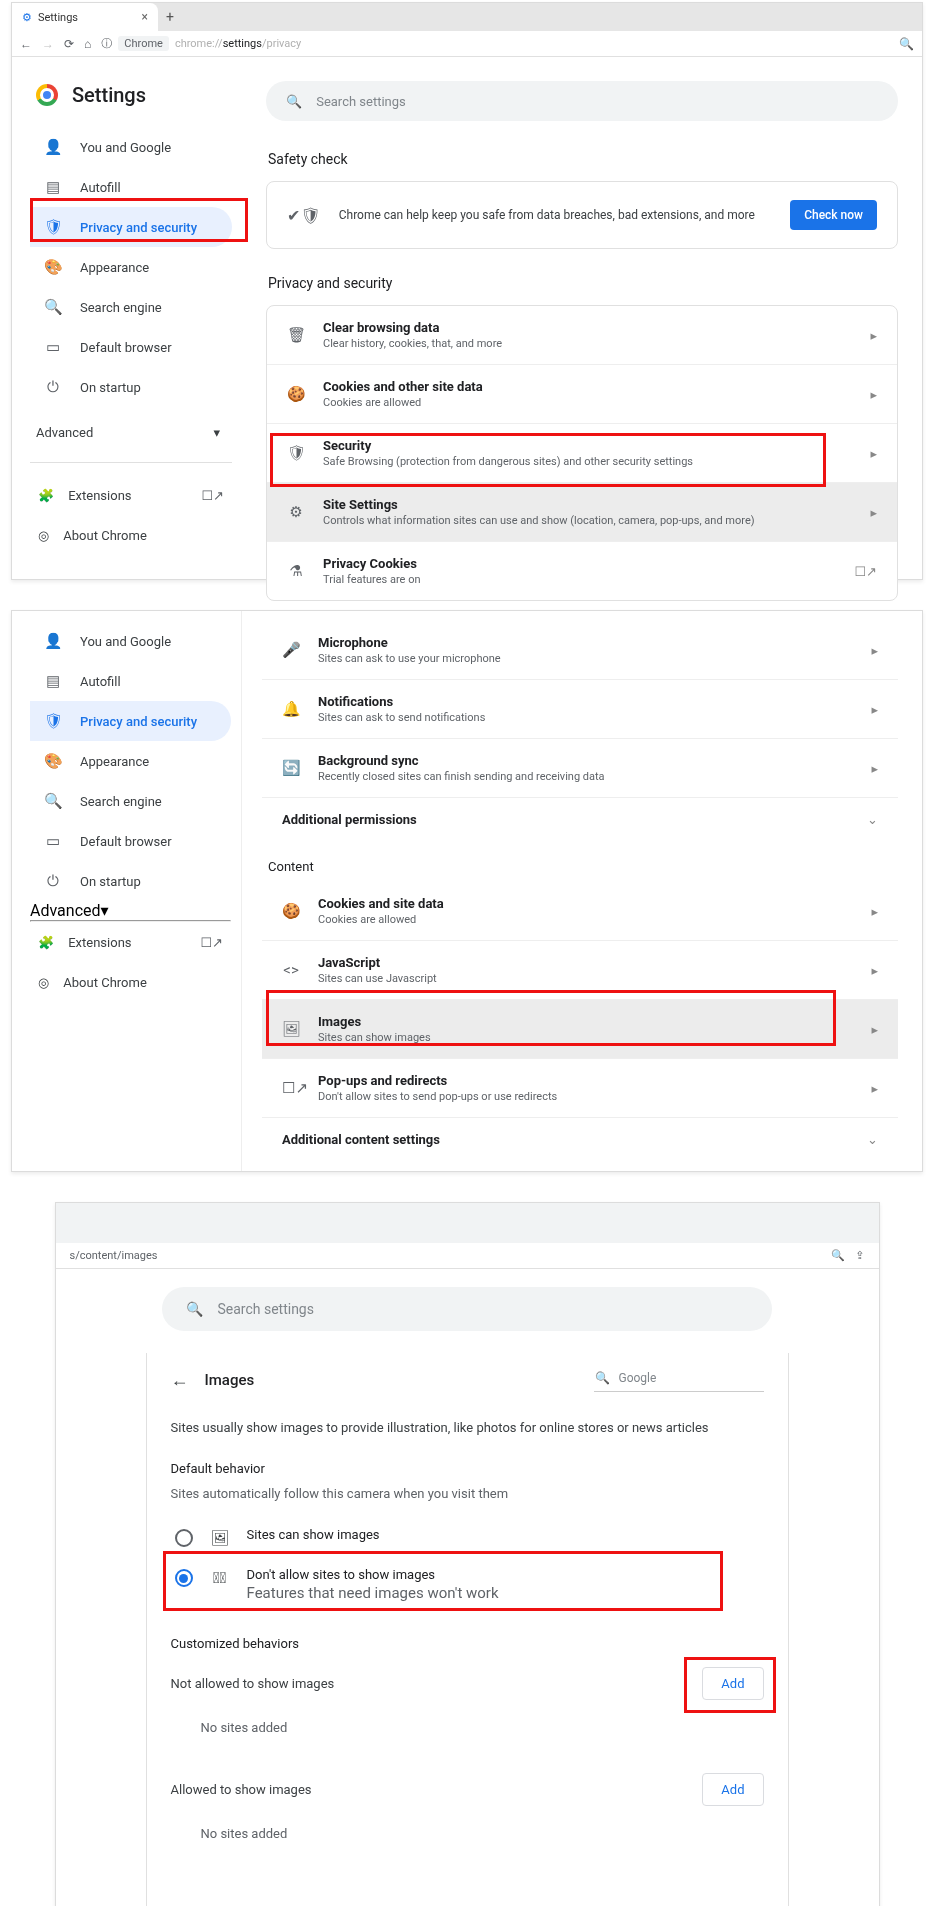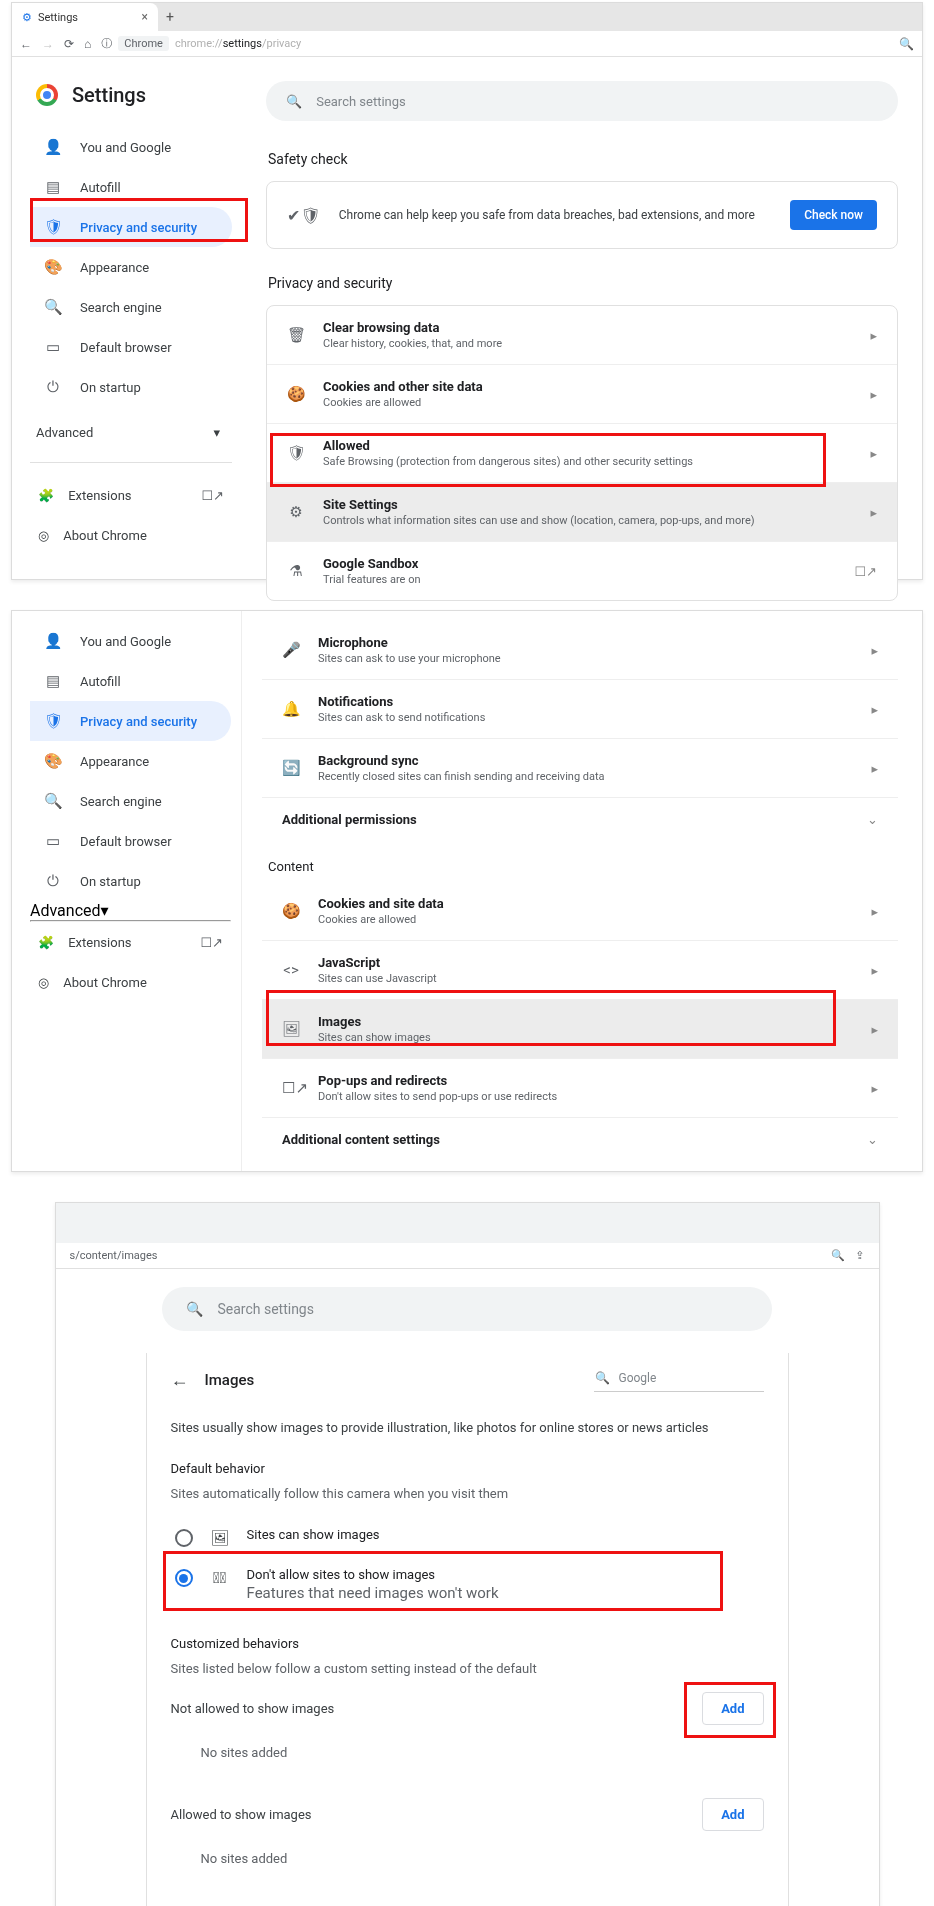--- a/index.html
+++ b/index.html
@@ -71,21 +71,21 @@
 .p3 .hint{font-size:13px;color:#5f6368;margin-bottom:16px;}
 .opt{display:flex;align-items:flex-start;gap:18px;padding:10px 4px;}
 .opt .radio{width:18px;height:18px;border:2px solid #5f6368;border-radius:50%;margin-top:2px;flex-shrink:0;}
 .opt .radio.on{border-color:#1a73e8;display:flex;align-items:center;justify-content:center;}
 .opt .radio.on::after{content:"";width:9px;height:9px;background:#1a73e8;border-radius:50%;}
 .opt .oic{width:18px;text-align:center;color:#3c4043;font-size:15px;margin-top:2px;}
 .opt .ot{font-size:13px;color:#202124;}
 .opt .os{font-size:15px;color:#5f6368;margin-top:2px;}
 .addrow{display:flex;align-items:center;justify-content:space-between;margin:16px 0 6px;}
 .addrow .al{font-size:13px;color:#3c4043;}
-.addbtn{border:1px solid #dadce0;background:#fff;color:#1a73e8;font-weight:700;font-size:13px;padding:8px 18px;border-radius:4px;cursor:pointer;}
+.addbtn{border:1px solid #dadce0;background:#fff;color:#1a73e8;font-weight:400;font-size:13px;padding:8px 18px;border-radius:4px;cursor:pointer;}
 .nosites{font-size:13px;color:#5f6368;padding:14px 0 22px 30px;}
 </style>
 </head>
 <body>
 
 <div class="panel p1" style="position:relative;">
   <div class="tabbar">
     <div class="tab">
       <span class="gear">⚙</span>
       <span>Settings</span>
@@ -185,37 +185,37 @@
             <span class="ic">🍪</span>
             <div class="txts">
               <div class="ttl">Cookies and other site data</div>
               <div class="sub">Cookies are allowed</div>
             </div>
             <span class="arr">▸</span>
           </div>
         <div class="row">
             <span class="ic">🛡</span>
             <div class="txts">
-              <div class="ttl">Allowed</div>
+              <div class="ttl">Security</div>
               <div class="sub">Safe Browsing (protection from dangerous sites) and other security settings</div>
             </div>
             <span class="arr">▸</span>
           </div>
         <div class="row sel">
             <span class="ic">⚙</span>
             <div class="txts">
               <div class="ttl">Site Settings</div>
               <div class="sub">Controls what information sites can use and show (location, camera, pop-ups, and more)</div>
             </div>
             <span class="arr">▸</span>
           </div>
         <div class="row">
             <span class="ic">⚗</span>
             <div class="txts">
-              <div class="ttl">Google Sandbox</div>
+              <div class="ttl">Privacy Cookies</div>
               <div class="sub">Trial features are on</div>
             </div>
             <span class="arr">☐↗</span>
           </div>
       </div>
     </div>
   </div>
   <div class="hl-red" style="left:18px;top:195px;width:218px;height:44px;"></div>
   <div class="hl-red" style="left:258px;top:430px;width:556px;height:54px;"></div>
 </div>
@@ -385,21 +385,20 @@
           <span class="oic">🖼̸</span>
           <div>
               <div class="ot">Don't allow sites to show images</div>
               <div class="os">Features that need images won't work</div>
             </div>
         </div>
         <div class="hl-red" style="left:-8px;top:-6px;width:560px;height:60px;"></div>
       </div>
       <div style="height:24px;"></div>
       <div class="lbl">Customized behaviors</div>
-      <div class="hint">Sites listed below follow a custom setting instead of the default</div>
       <div style="position:relative;">
         <div class="addrow">
           <div class="al">Not allowed to show images</div>
           <button class="addbtn">Add</button>
         </div>
         <div class="hl-red" style="right:-12px;top:-10px;width:92px;height:56px;"></div>
       </div>
       <div class="nosites">No sites added</div>
       <div class="addrow">
         <div class="al">Allowed to show images</div>

